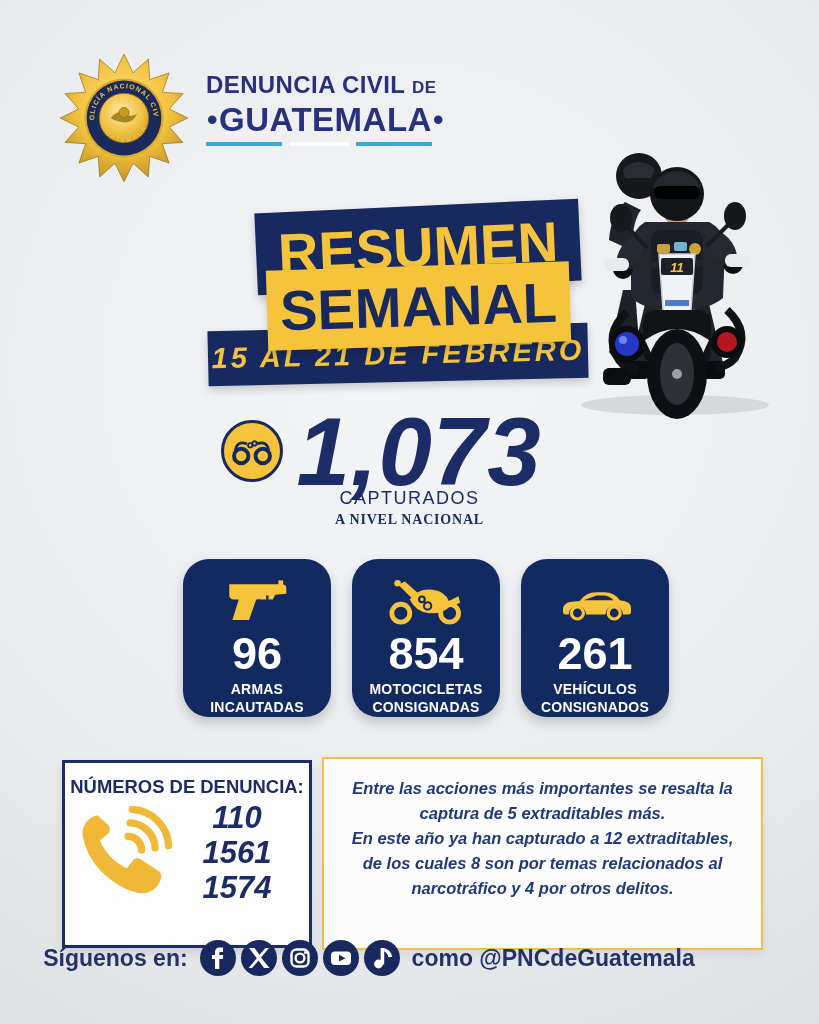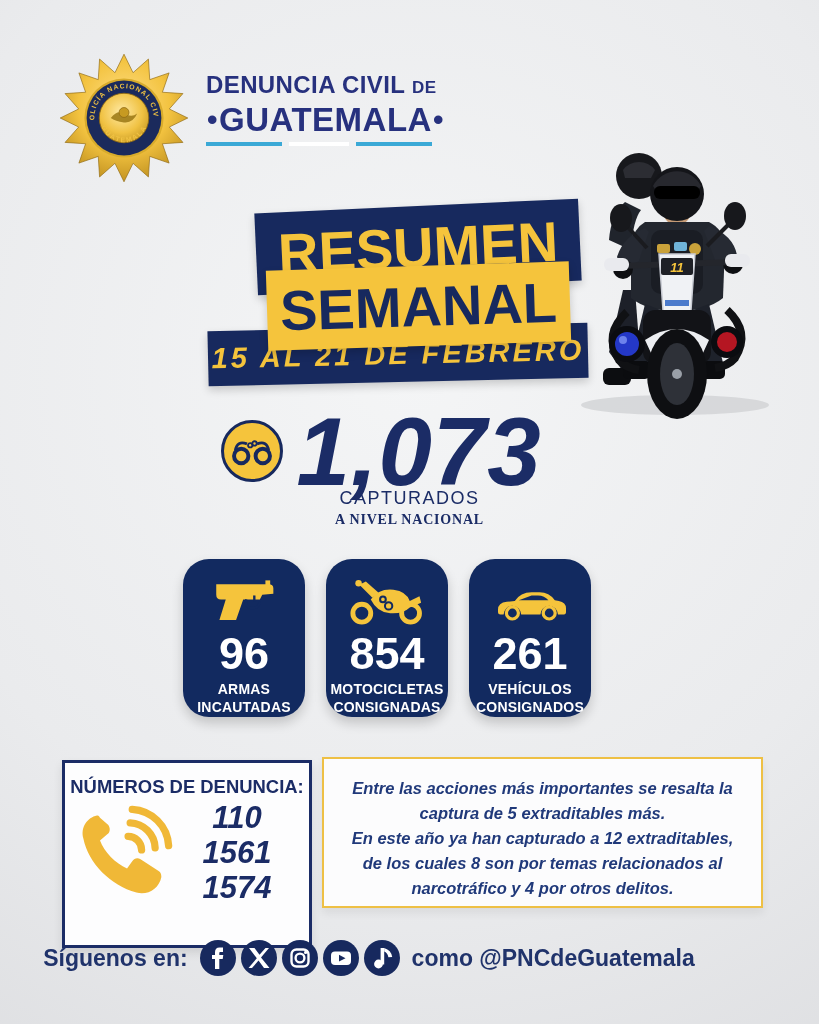--- a/index.html
+++ b/index.html
@@ -39,38 +39,38 @@
   .head-row { display:flex; justify-content:center; align-items:flex-start; gap:13px;
               transform:translateX(-28px); }
   .cuff-circle { margin-top:16px; width:62px; height:62px; border-radius:50%;
                  background:#f5c43c; border:3px solid #17295e;
                  display:flex; align-items:center; justify-content:center; flex:none; }
   .big-number { font-size:96px; line-height:1; font-weight:800; font-style:italic; letter-spacing:1px; }
   .cap1 { font-size:18px; font-weight:400; letter-spacing:1.5px; margin-top:-12px; }
   .cap2 { font-size:14px; font-weight:800; letter-spacing:.8px; margin-top:3px;font-family:Liberation Serif, serif; }
   
   .stats { position:absolute; left:183px; top:559px; display:flex; gap:21px; z-index:1; }
-  .card { width:122px; height:158px; border-radius:26px; background:#122a60; color:#fff;
+  .card { width:148px; height:158px; border-radius:26px; background:#122a60; color:#fff;
           display:flex; flex-direction:column; align-items:center;
           box-shadow:0 6px 12px rgba(0,0,0,.18); }
   .card-icon { height:54px; margin-top:15px; display:flex; align-items:center; justify-content:center; }
   .card-value { font-size:45px; font-weight:700; line-height:1; margin-top:3px; }
   .card-label { font-size:14px; font-weight:600; text-align:center; white-space:pre-line;
                 line-height:1.25; margin-top:5px; letter-spacing:.2px; }
   
   .denuncia { position:absolute; left:62px; top:760px; width:250px; height:188px;
               background:#fdfdfe; border:3px solid #1b2c66;
               box-shadow:0 5px 9px rgba(0,0,0,.10); z-index:1; }
   .den-title { margin-top:13px; text-align:center; color:#1b2c66; font-size:19px;
                font-weight:800; transform:scaleX(.97); letter-spacing:0; }
   .den-row { display:flex; align-items:center; padding:2px 14px 0 8px; }
   .phone-wrap { width:106px; height:104px; flex:none; }
   .den-numbers { flex:1; text-align:center; color:#1b2c66; font-weight:800; font-style:italic;
                  font-size:31px; line-height:1.13; }
-  .highlight { position:absolute; left:322px; top:757px; width:441px; height:151px;
+  .highlight { position:absolute; left:322px; top:757px; width:441px; height:193px;
                background:#fcfcfd; border:2px solid #eec045; display:flex; justify-content:center;
                box-shadow:0 5px 9px rgba(0,0,0,.07); z-index:1; }
   .highlight p { margin:17px 8px 0; font-size:16.5px; font-weight:700; font-style:italic;
                  color:#20397a; text-align:center; line-height:1.52; white-space:pre-line; }
   
   .footer { position:absolute; left:0; top:940px; width:738px; display:flex; align-items:center;
             justify-content:center; gap:12px; color:#20336b; font-size:23px; font-weight:700; z-index:1; }
   .social { display:flex; gap:5px; align-items:center; }
   .sicon { width:36px; height:36px; border-radius:50%; background:#17295e; color:#fff;
            display:flex; align-items:center; justify-content:center; }

